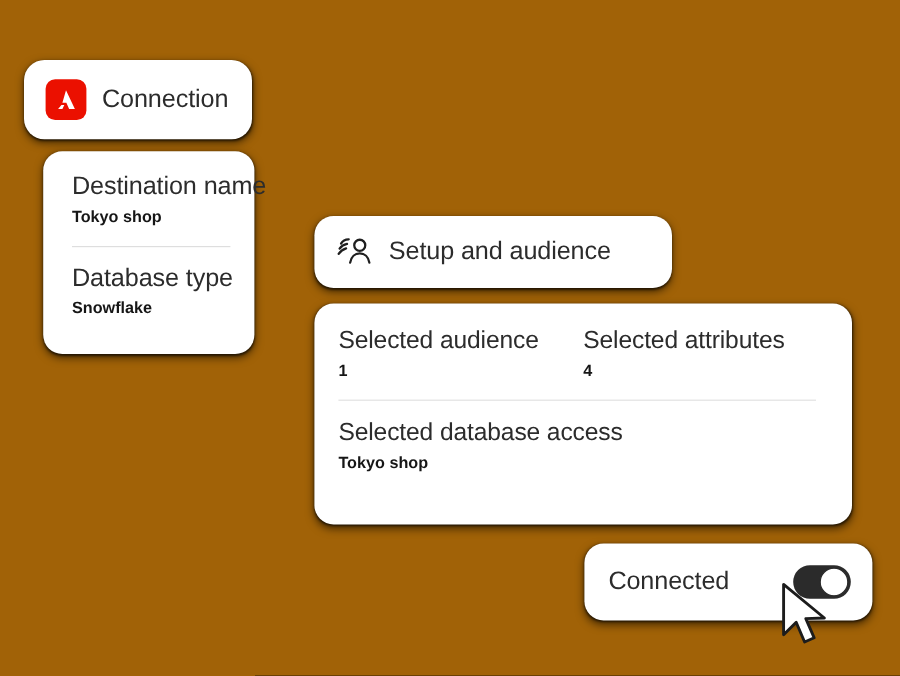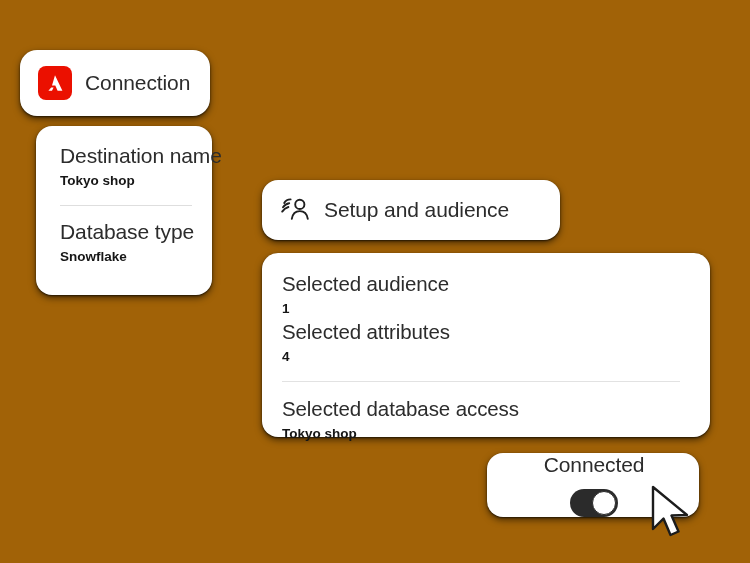--- a/index.html
+++ b/index.html
@@ -111,21 +111,20 @@
   
   #audience-details-card {
     left: 262px;
     top: 253px;
     width: 448px;
     height: 184px;
     padding: 18px 22px 0 20px;
   }
   .detail-cols {
     display: flex;
-    flex-direction: column;
   }
   .detail-col:first-child { width: 204px; flex: 0 0 auto; }
   .detail-label {
     font-size: 20.5px;
     font-weight: 400;
     color: #2c2c2c;
     line-height: 26px;
     letter-spacing: -0.1px;
     white-space: nowrap;
   }
@@ -140,28 +139,27 @@
     height: 1px;
     background: #e2e2e2;
     margin: 14px 0 14px 0;
     width: 398px;
   }
 
   
   #connected-card {
     left: 487px;
     top: 453px;
-    width: 212px;
+    width: 240px;
     height: 64px;
     border-radius: 16px;
     display: flex;
     align-items: center;
     padding: 0 18px 0 20px;
     justify-content: space-between;
-    flex-direction: column;
   }
   .connected-label {
     font-size: 21px;
     font-weight: 400;
     color: #2c2c2c;
     letter-spacing: -0.1px;
     white-space: nowrap;
   }
   .toggle {
     position: relative;

